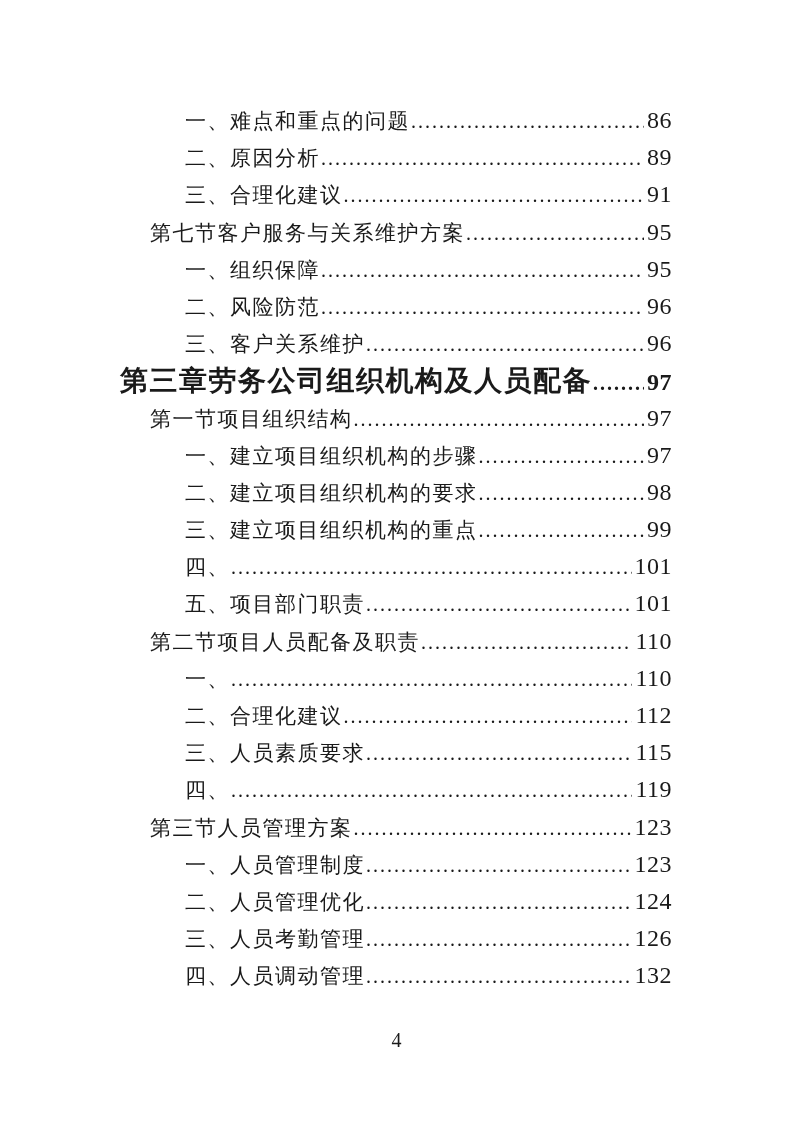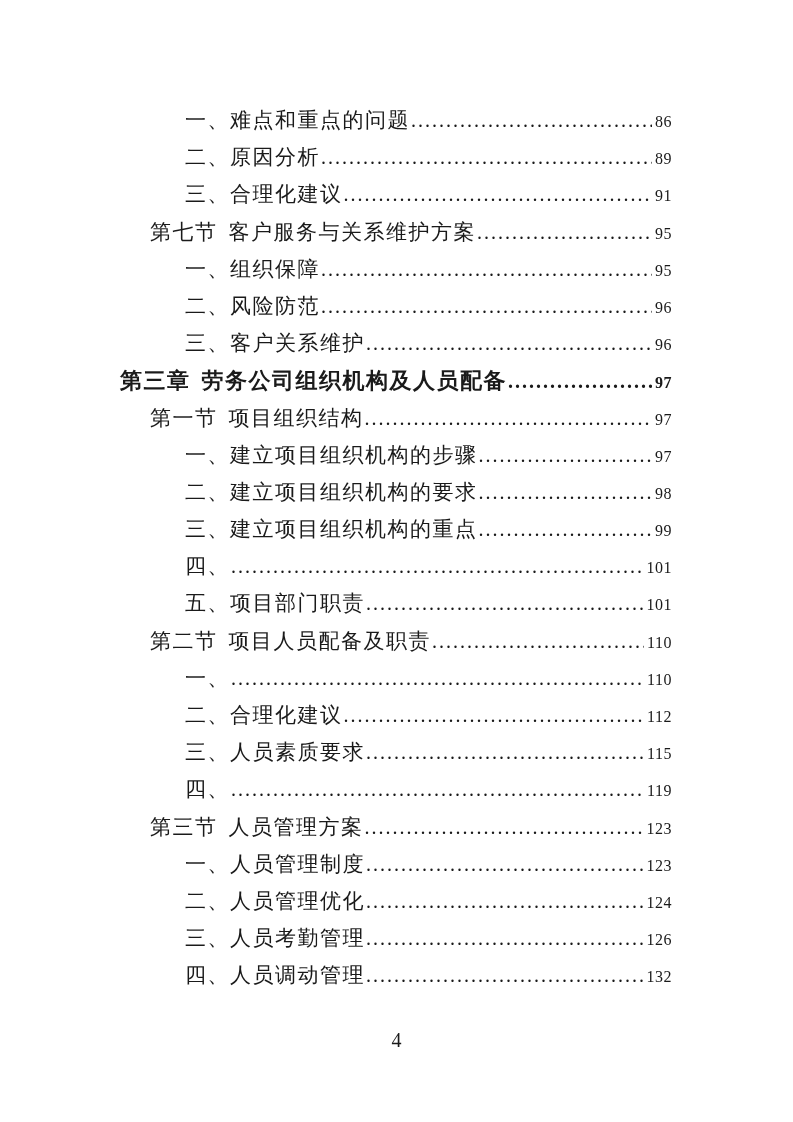--- a/index.html
+++ b/index.html
@@ -45,40 +45,39 @@
     margin-left: 1px;
     font-size: 20px;
     letter-spacing: 2px;
   }
   .toc-row .leader::after {
     content: "..................................................................................................................................................................";
   }
   .toc-row .pageno {
     flex: 0 0 auto;
     margin-left: 3px;
-    font-size: 16px;
+    font-size: 24px;
     letter-spacing: 0.5px;
   }
   .lvl-chapter {
     font-weight: bold;
     padding-left: 0;
   }
   .lvl-chapter .num,
   .lvl-chapter .title {
-    font-size: 22px;
+    font-size: 28px;
   }
   .lvl-section {
     padding-left: 30px;
   }
   .lvl-sub {
     padding-left: 65px;
   }
   .lvl-chapter .num,
   .lvl-section .num {
-    margin-right: 11px;
   }
   .lvl-sub .num {
     margin-right: 0;
   }
   .footer {
     position: absolute;
     left: 0;
     top: 1027px;
     width: 100%;
     text-align: center;

